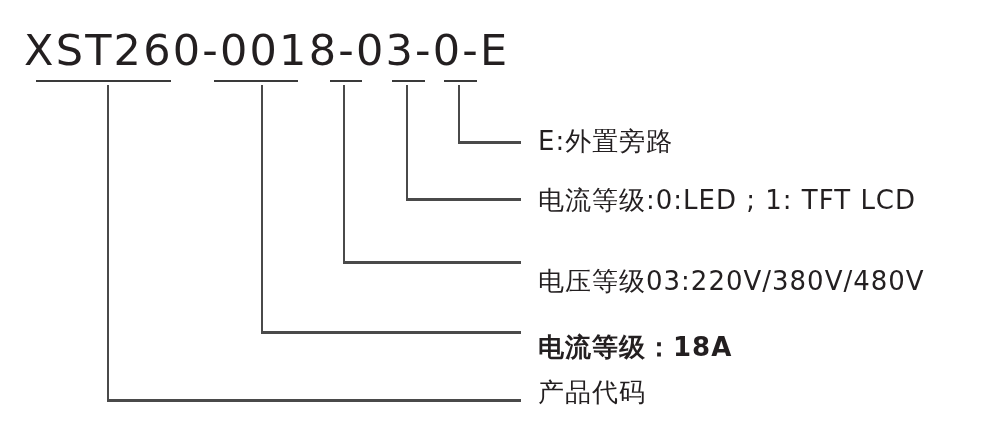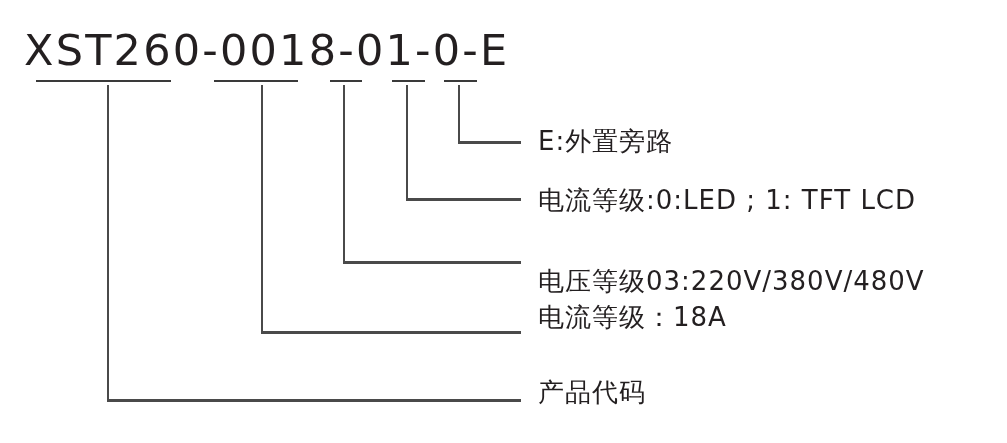--- a/index.html
+++ b/index.html
@@ -10,21 +10,21 @@
     .uline { position: absolute; height: 2px; background: #3a3a3a; }
     .vline { position: absolute; width: 2px; background: #4a4a4a; }
     .hline { position: absolute; height: 3px; background: #4a4a4a; }
     .label { position: absolute; left: 538px; font-size: 26px; line-height: 34px; white-space: nowrap;
              letter-spacing: 1px; color: #231f20; }
   </style>
 </head>
 <body>
 
 <div>
-  <div class="code">XST260-0018-01-0-E</div>
+  <div class="code">XST260-0018-03-0-E</div>
 
   <div class="uline" style="left:36px; top:80px; width:135px;"></div>
   <div class="uline" style="left:214px; top:80px; width:84px;"></div>
   <div class="uline" style="left:330px; top:80px; width:32px;"></div>
   <div class="uline" style="left:392px; top:80px; width:33px;"></div>
   <div class="uline" style="left:444px; top:80px; width:33px;"></div>
 
   <div class="vline" style="left:107px; top:85px; height:317px;"></div>
   <div class="vline" style="left:261px; top:85px; height:249px;"></div>
   <div class="vline" style="left:343px; top:85px; height:179px;"></div>
@@ -33,15 +33,15 @@
 
   <div class="hline" style="left:458px; top:141px; width:63px;"></div>
   <div class="hline" style="left:406px; top:198px; width:115px;"></div>
   <div class="hline" style="left:343px; top:261px; width:178px;"></div>
   <div class="hline" style="left:261px; top:331px; width:260px;"></div>
   <div class="hline" style="left:107px; top:399px; width:414px;"></div>
 
   <div class="label" style="top:124px;">E:外置旁路</div>
   <div class="label" style="top:183px;">电流等级:0:LED ; 1: TFT LCD</div>
   <div class="label" style="top:264px;">电压等级03:220V/380V/480V</div>
-  <div class="label" style="top:300px;">电流等级：18A</div>
+  <div class="label" style="top:330px;font-weight:bold;">电流等级：18A</div>
   <div class="label" style="top:375px;">产品代码</div>
 </div>
 
 </body></html>

